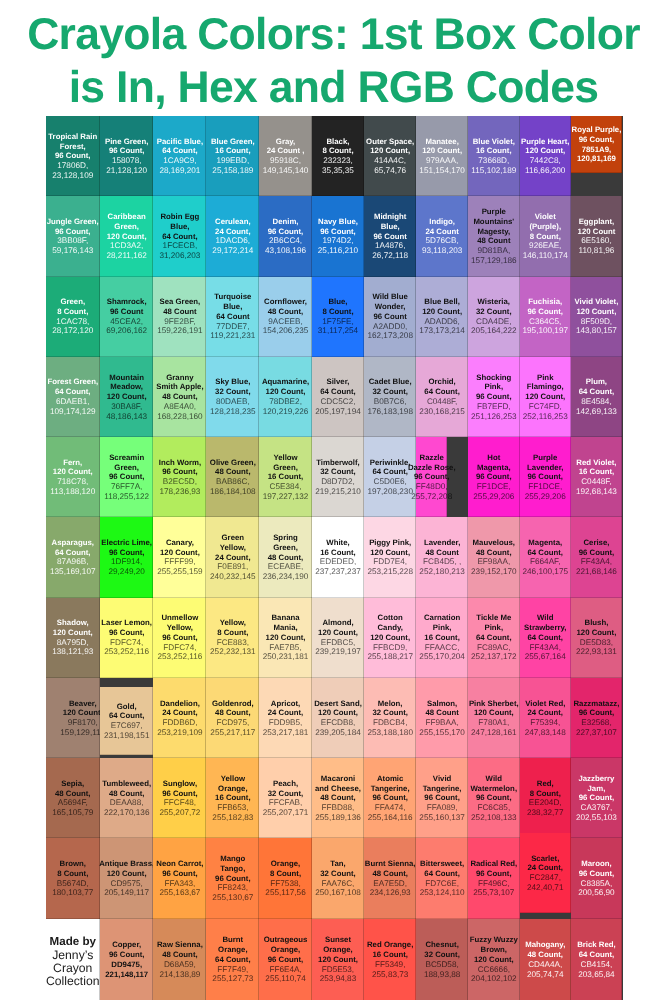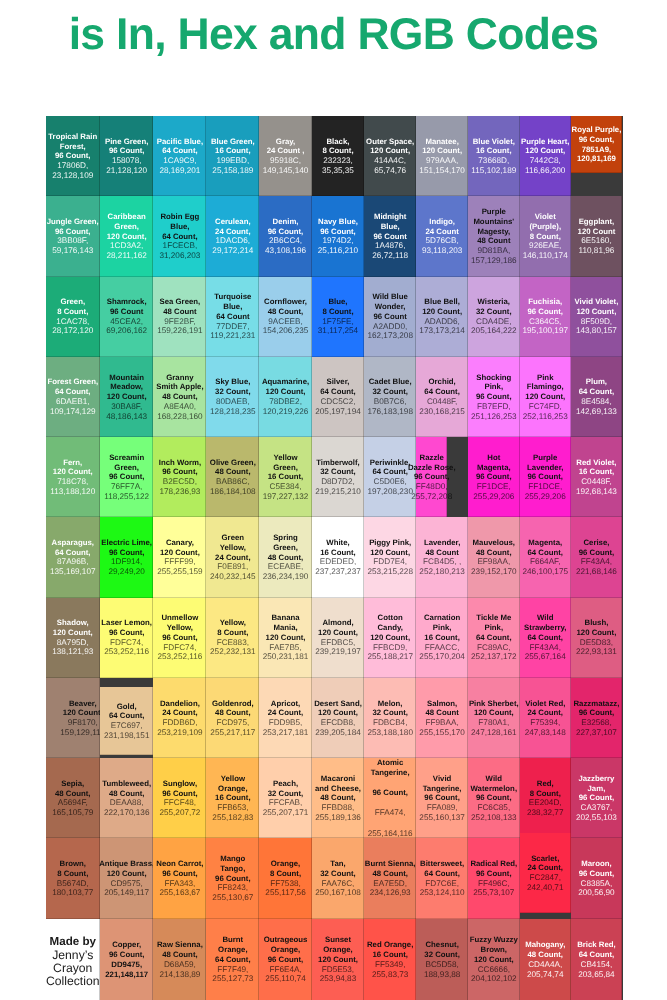--- a/index.html
+++ b/index.html
@@ -36,20 +36,21 @@
   .credit{color:#1a1a1a;padding-top:4px;}
   .credit .c1{font-weight:700;font-size:11.6px;line-height:12.9px;}
   .credit .c2,.credit .c3,.credit .c4{font-weight:400;font-size:12.2px;line-height:12.9px;}
 </style>
 </head>
 <body>
 
 <div id="page">
 
   <h1 class="title" style="color: rgb(22, 168, 110);">
+    <span class="l">Crayola Colors: 1st Box Color</span>
     <span class="l">is In, Hex and RGB Codes</span>
   </h1>
 
   <div class="grid">
       <div class="cell w" style="background: rgb(23, 128, 109); left: 0px; top: 0px; width: 54.53px; height: 80.27px; box-shadow: rgba(0, 0, 0, 0.3) -0.7px 0px 0px inset, rgba(0, 0, 0, 0.22) 0px -0.7px 0px inset;">
         <div class="nm">
           <div>Tropical Rain</div>
           <div>Forest,</div>
         </div>
         <div class="ct">96 Count,</div>
@@ -820,21 +821,21 @@
       </div>
       <div class="cell d" style="background: rgb(255, 189, 136); left: 266.33px; top: 642.16px; width: 52.32px; height: 80.27px; box-shadow: rgba(0, 0, 0, 0.3) -0.7px 0px 0px inset, rgba(0, 0, 0, 0.22) 0px -0.7px 0px inset;">
         <div class="nm">
           <div>Macaroni</div>
           <div>and Cheese,</div>
         </div>
         <div class="ct">48 Count,</div>
         <div class="hx">FFBD88,</div>
         <div class="rg">255,189,136</div>
       </div>
-      <div class="cell d" style="background: rgb(255, 164, 116); left: 318.65px; top: 642.16px; width: 52.07px; height: 80.27px; box-shadow: rgba(0, 0, 0, 0.3) -0.7px 0px 0px inset, rgba(0, 0, 0, 0.22) 0px -0.7px 0px inset; justify-content: space-between;">
+      <div class="cell d" style="background: rgb(255, 164, 116); left: 318.65px; top: 642.16px; width: 52.07px; height: 80.27px; box-shadow: rgba(0, 0, 0, 0.3) -0.7px 0px 0px inset, rgba(0, 0, 0, 0.22) 0px -0.7px 0px inset;">
         <div class="nm">
           <div>Atomic</div>
           <div>Tangerine,</div>
         </div>
         <div class="ct">96 Count,</div>
         <div class="hx">FFA474,</div>
         <div class="rg">255,164,116</div>
       </div>
       <div class="cell d" style="background: rgb(255, 160, 137); left: 370.72px; top: 642.16px; width: 51.82px; height: 80.27px; box-shadow: rgba(0, 0, 0, 0.3) -0.7px 0px 0px inset, rgba(0, 0, 0, 0.22) 0px -0.7px 0px inset;">
         <div class="nm">

